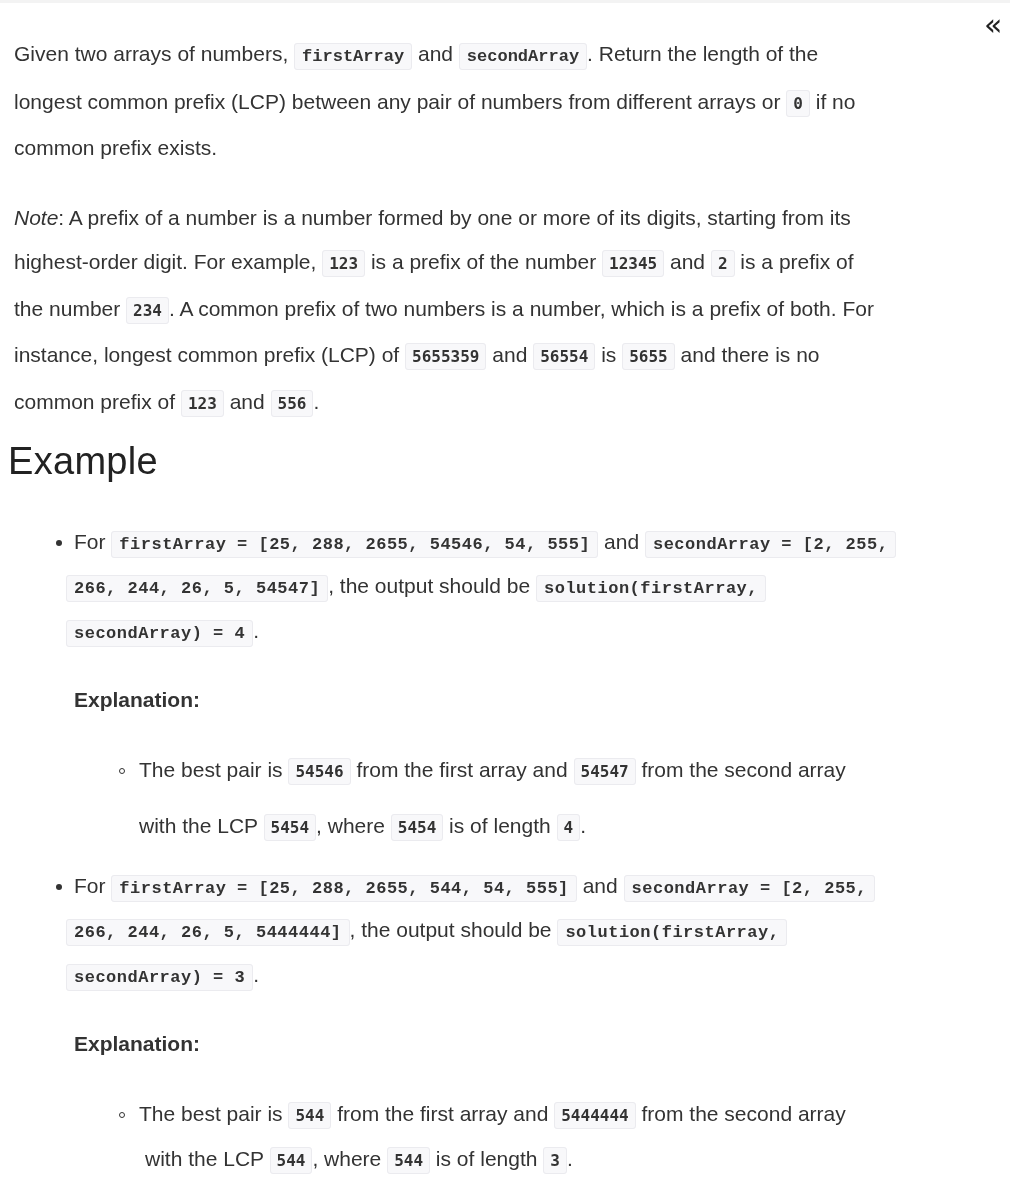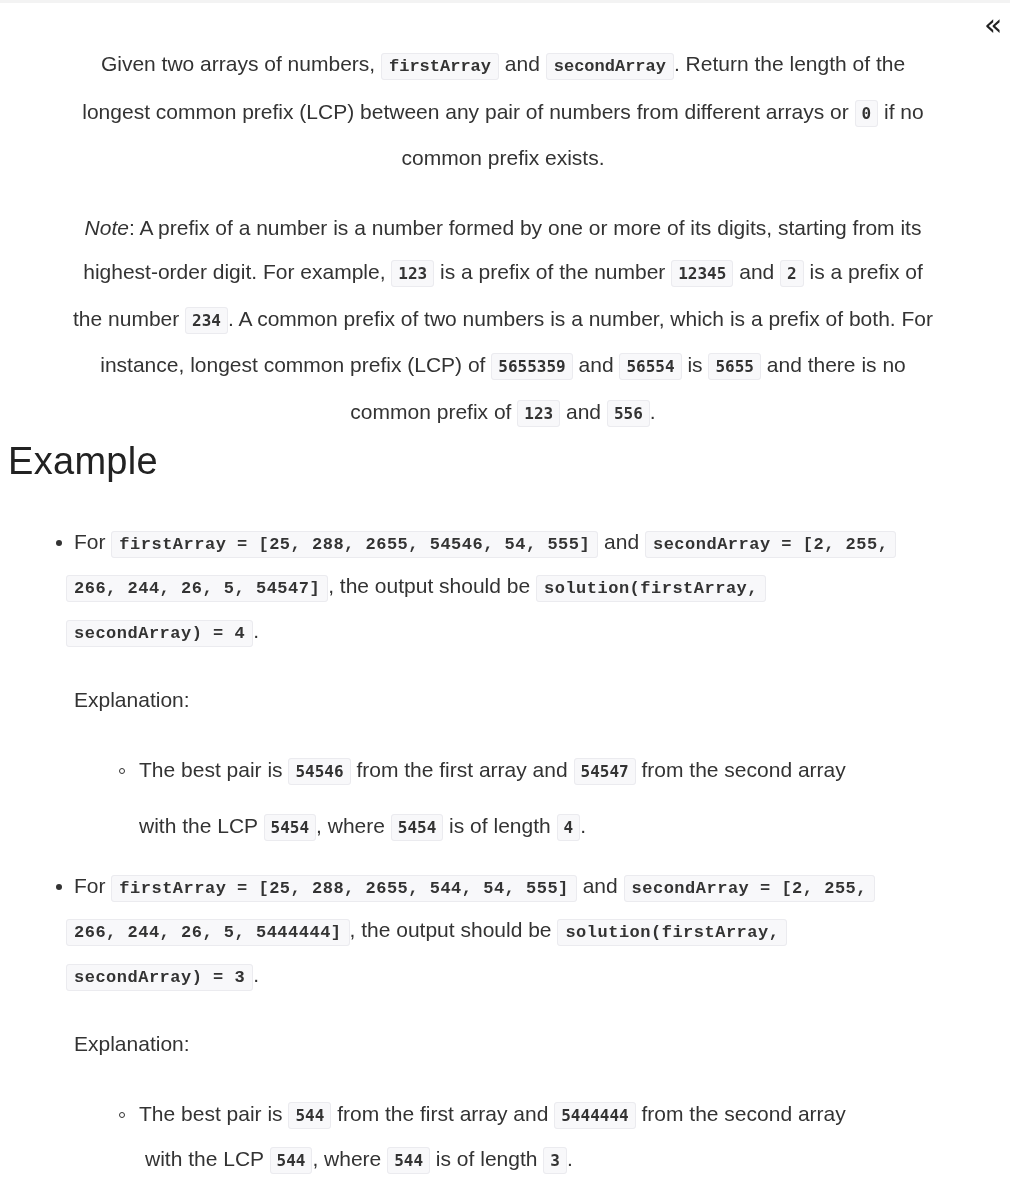--- a/index.html
+++ b/index.html
@@ -8,38 +8,38 @@
     font-family: "Liberation Sans", sans-serif; color: #333333;
     font-size: 21px;
   }
   .topline { position: absolute; left: 0; top: 0; width: 1010px; height: 3px; background: #f3f3f3; }
   .collapse {
     position: absolute; left: 984px; top: 10px; width: 26px; height: 30px;
     font-size: 30px; line-height: 30px; color: #222; cursor: pointer;
     font-family: "DejaVu Sans", sans-serif;
   }
   .content { position: absolute; left: 8px; top: 26px; width: 990px; }
-  p { margin: 16px; line-height: 44.5px; text-align: center; }
+  p { margin: 6px; line-height: 44.5px; }
   .para1 { }
   .para2 { margin-top: 25px; }
   code {
     font-family: "Liberation Mono", monospace; font-size: 17px;
     background: #f8f8fa; border: 1px solid #ebebef; border-radius: 3px;
     padding: 3px 7px; color: #333; font-weight: bold;
   }
   code.num { font-weight: bold; font-size: 16px; font-family: "DejaVu Sans Mono", monospace; padding: 3px 6px; }
   h2 {
     margin: 0; position: absolute; left: 8px; top: 440px;
     font-size: 38px; font-weight: normal; color: #222; letter-spacing: 0.3px;
   }
   .example { position: absolute; left: 0; width: 1010px; }
   .bullet-line { position: absolute; white-space: nowrap; line-height: 44px; }
   .dot { position: absolute; width: 6px; height: 6px; border-radius: 50%; background: #333; }
   .circ { position: absolute; width: 6px; height: 6px; border-radius: 50%; border: 1.5px solid #333; box-sizing: border-box; }
-  .expl-title { position: absolute; font-weight: normal; font-size: 21px; color: #333; }
+  .expl-title { position: absolute; font-weight: bold; font-size: 21px; color: #333; }
   code.wide { font-size: 17px; letter-spacing: 0.5px; }
 </style>
 </head>
 <body>
 
 <div class="topline"></div>
 <div class="collapse">«</div>
 
 <div class="content">
   <p class="para1">

